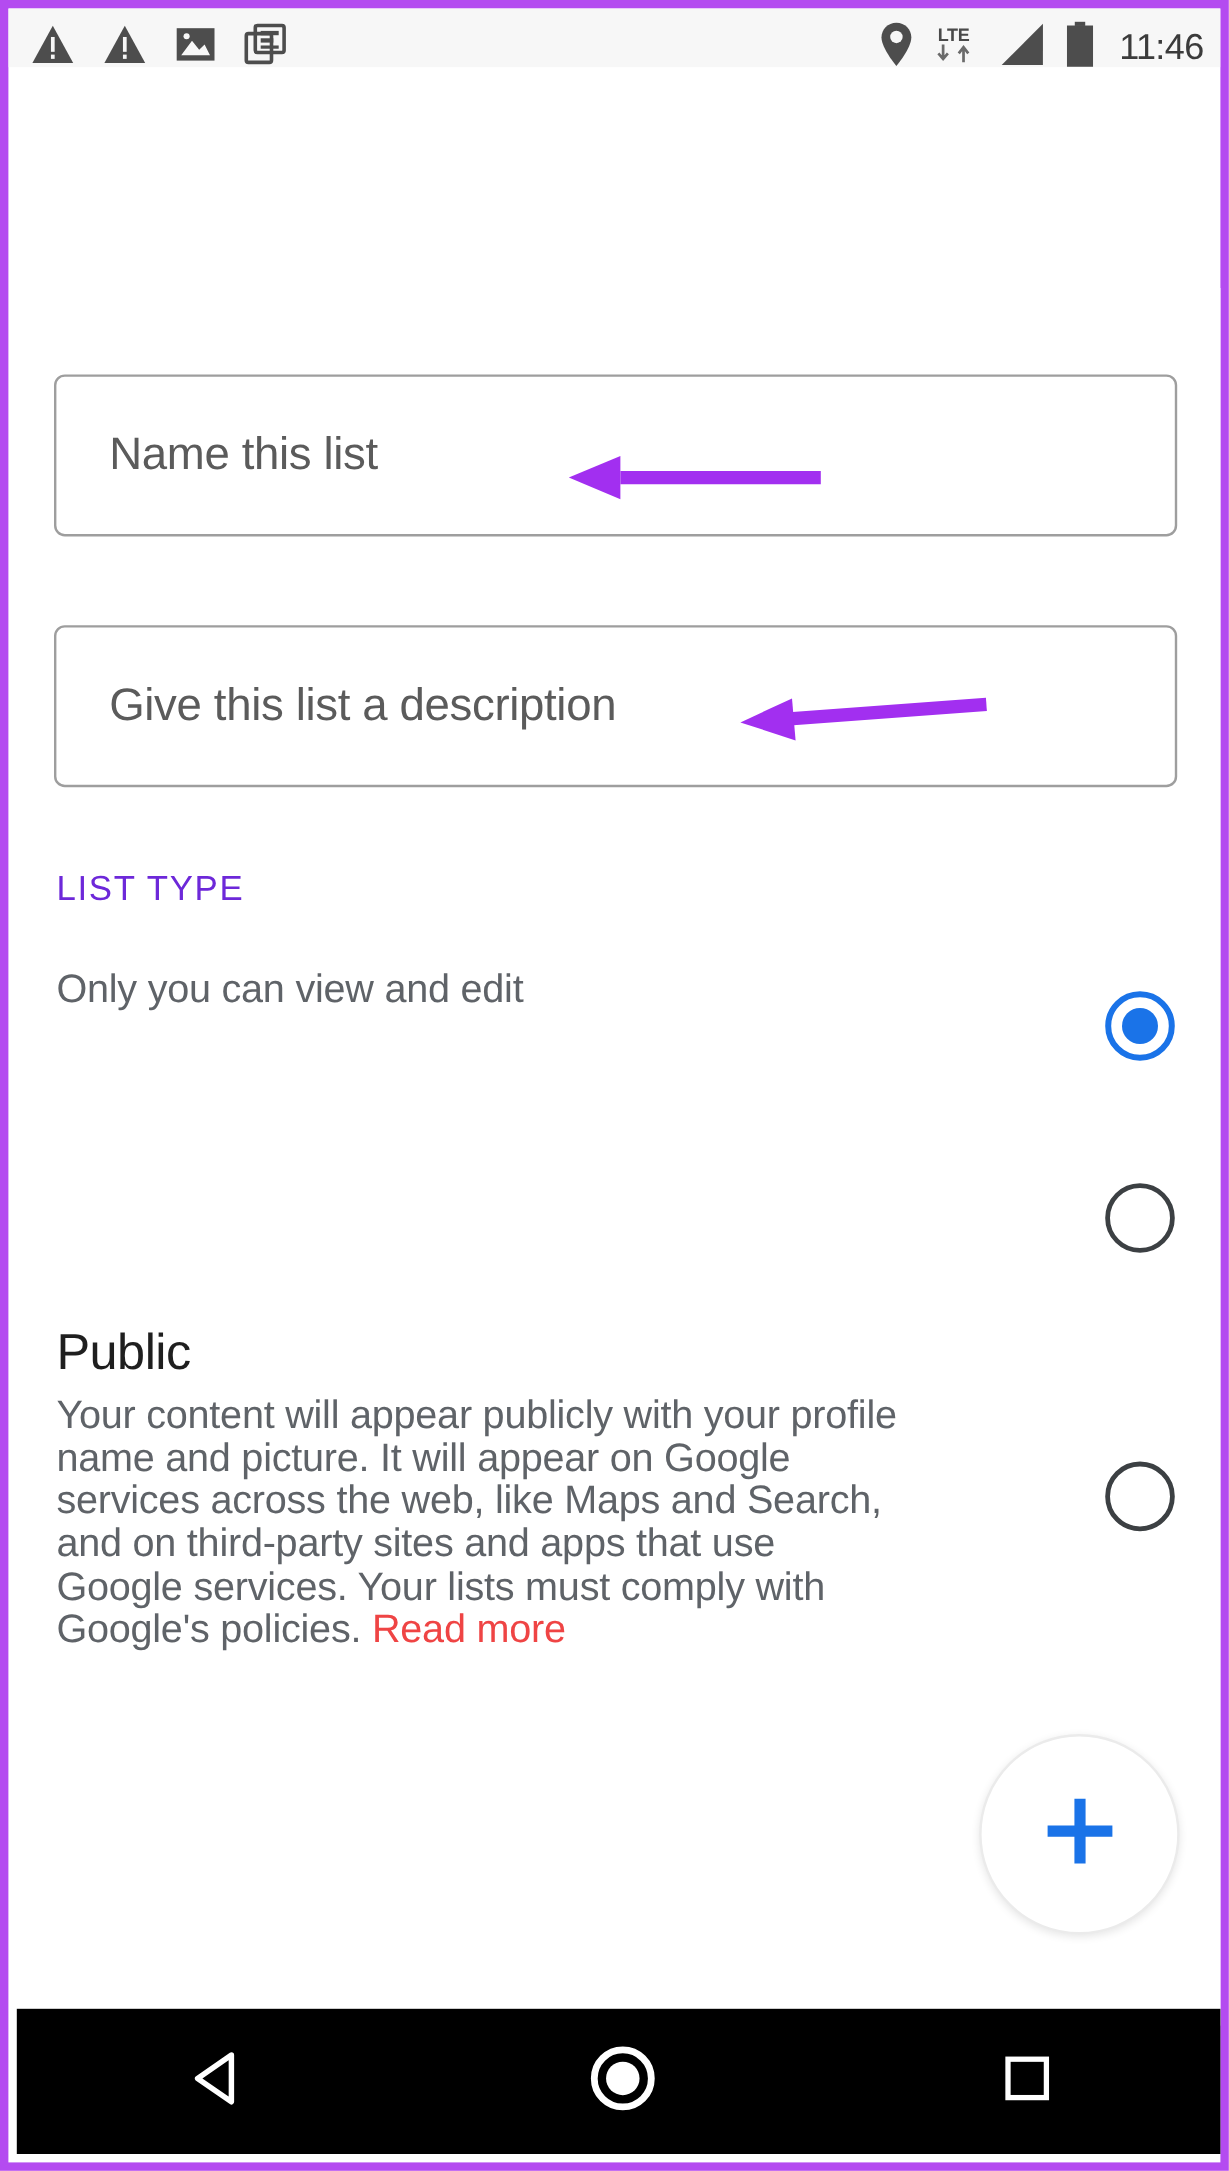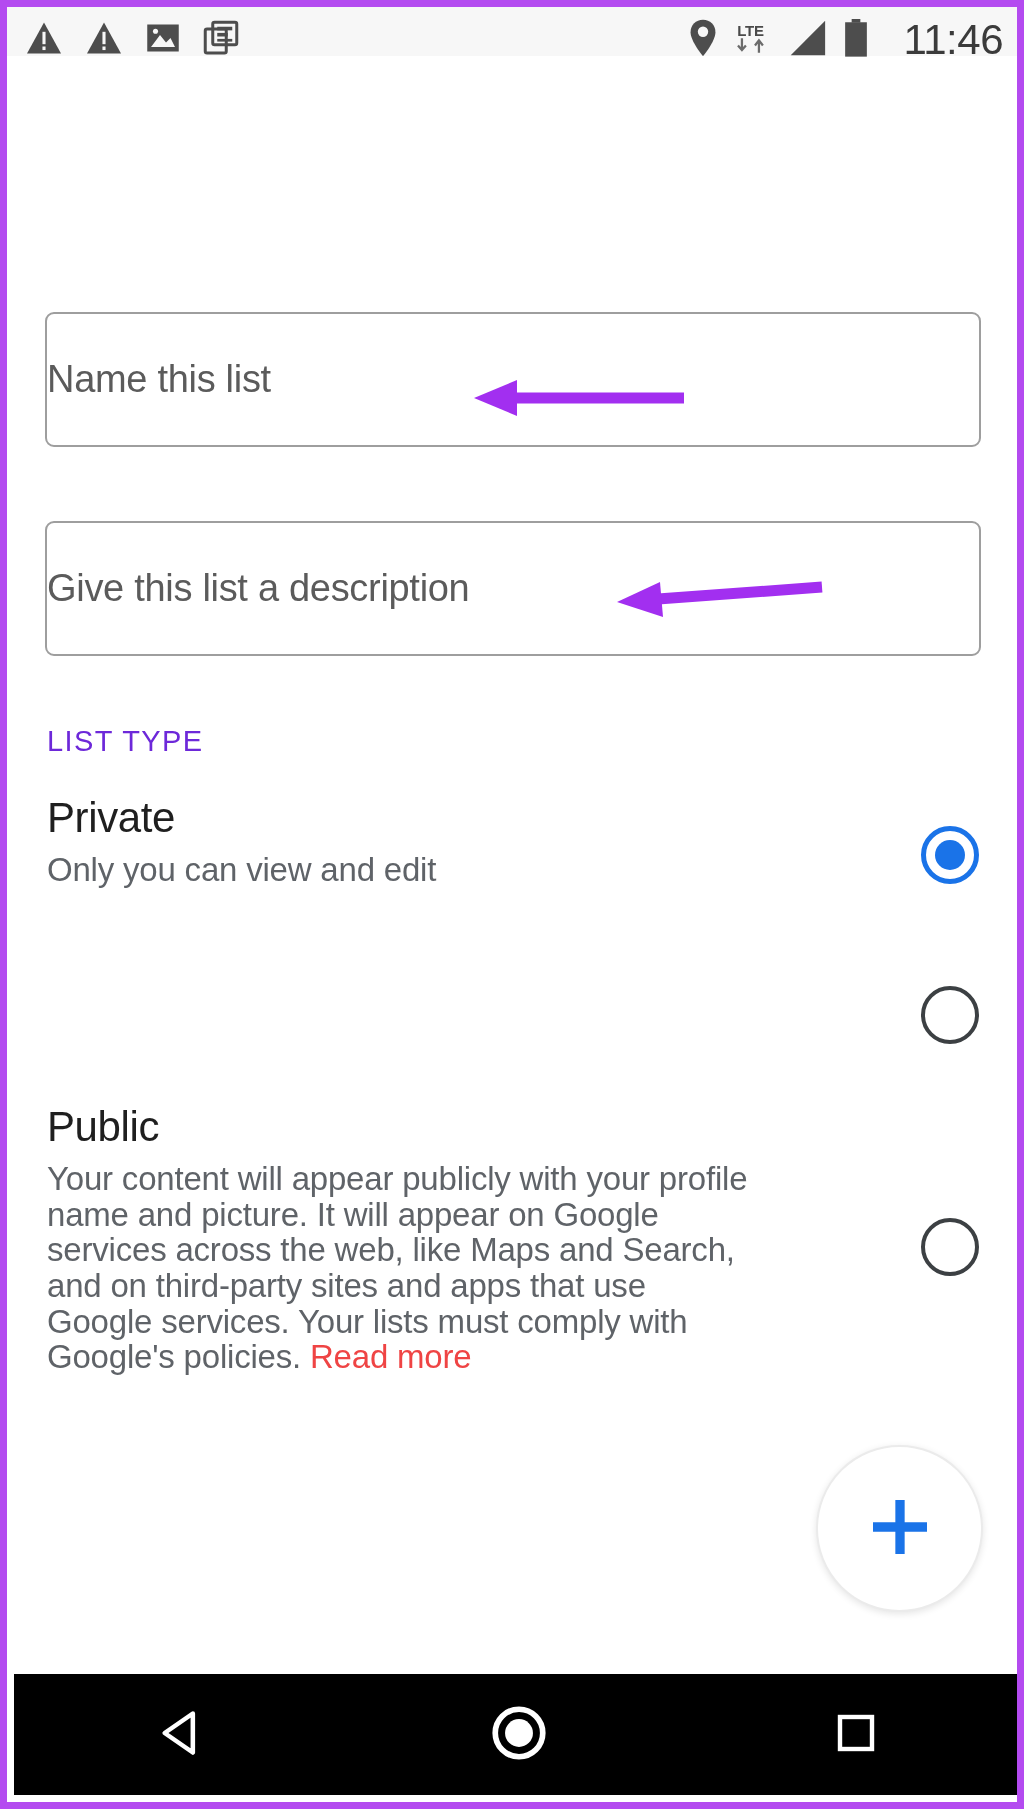--- a/index.html
+++ b/index.html
@@ -42,25 +42,25 @@
     gap: 22px;
     flex: 1;
   }
   .status-right {
     display: flex;
     align-items: center;
     gap: 14px;
   }
   .sb-icon { display: block; }
   .clock {
-    font-size: 42px;
+    font-size: 30px;
     font-weight: 400;
     color: #3b3b3b;
     letter-spacing: -0.5px;
-    margin-left: 21px;
+    margin-left: 6px;
     font-family: "Liberation Sans", sans-serif;
   }
   .lte-wrap {
     display: flex;
     flex-direction: column;
     align-items: center;
     justify-content: center;
     line-height: 1;
   }
   .lte-text {
@@ -147,20 +147,21 @@
     border-radius: 9px;
     box-sizing: border-box;
     background: #ffffff;
     display: flex;
     align-items: center;
     cursor: text;
   }
   .text-field .ph {
     font-size: 38px;
     color: #5b5b5b;
+    padding-left: 44px;
     letter-spacing: -0.3px;
   }
   #name-field  { top: 72px;  height: 135px; }
   #desc-field  { top: 281px; height: 135px; }
 
   
   .arrow {
     position: absolute;
     pointer-events: none;
   }
@@ -357,21 +358,20 @@
     </div>
 
     <svg class="arrow" style="left:598px; top:333px;" width="215" height="46" viewBox="0 0 215 46">
       <path d="M210 14 L46 26" stroke="#a22ff0" stroke-width="11" fill="none"></path>
       <path d="M5 29 L48 9 L51 44 Z" fill="#a22ff0"></path>
     </svg>
 
     <div class="section-label">LIST TYPE</div>
 
     <div class="option" id="opt-private">
-      <div class="opt-title">Private</div>
       <div class="opt-desc">Only you can view and edit</div>
     </div>
     <div class="radio on" id="radio-private"></div>
 
     <div class="radio off" id="radio-shared"></div>
 
     <div class="option" id="opt-public">
       <div class="opt-title">Public</div>
       <div class="opt-desc"><span>Your content will appear publicly with your profile name and picture. It will appear on Google services across the web, like Maps and Search, and on third-party sites and apps that use Google services. Your lists must comply with Google's policies. </span><span class="link">Read more</span></div>
     </div>

